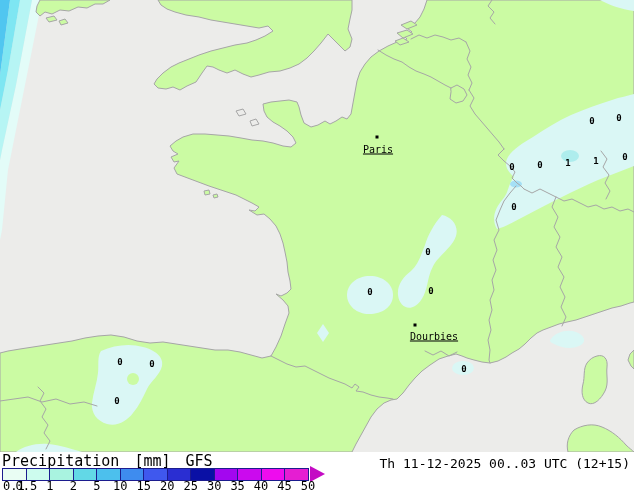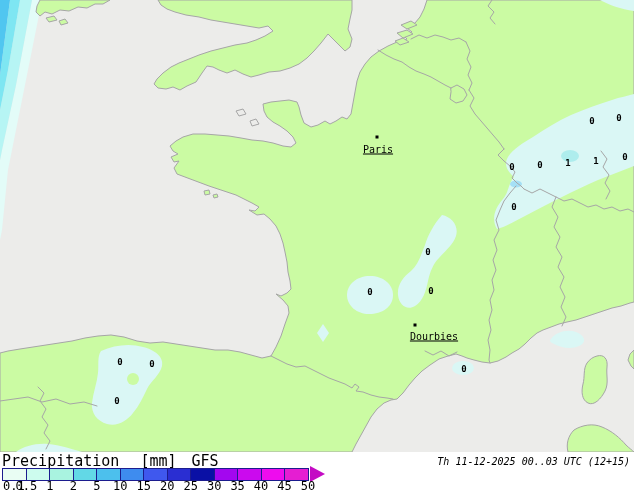--- a/index.html
+++ b/index.html
@@ -12,32 +12,32 @@
   .precip{fill:var(--precip-light);}
   .precip-deep{fill:var(--precip-deep);}
   .lake{fill:var(--lake);}
   .border-line{fill:none;stroke:var(--coast);stroke-width:1;stroke-linejoin:round;stroke-linecap:round;}
   .overlay{position:absolute;left:0;top:0;width:634px;height:452px;pointer-events:none;}
   .city-dot{position:absolute;width:3px;height:3px;background:#000;transform:translate(-50%,-50%);}
   .city-label{position:absolute;transform:translate(-50%,-50%);font-size:10px;color:#000;white-space:nowrap;text-decoration:underline;}
   .pv{position:absolute;transform:translate(-50%,-50%);font-size:9px;font-weight:bold;color:#000;}
   .bottom-bar{position:absolute;left:0;top:452px;width:634px;height:38px;background:#fff;}
   .legend-title{position:absolute;left:2px;top:0px;font-size:15px;color:#000;white-space:nowrap;}
-  .legend-title .unit{margin-left:21px;}
+  .legend-title .unit{margin-left:15px;}
   .legend-title .model{margin-left:15px;}
   .color-bar{position:absolute;left:2px;top:16px;width:305px;height:11px;display:flex;
              border:1px solid #1c1c8e;box-sizing:content-box;}
   .seg{flex:1 1 0;border-right:1px solid #1c1c8e;}
   .seg:last-child{border-right:none;}
   .bar-arrow{position:absolute;left:310px;top:14px;width:0;height:0;
              border-top:8px solid transparent;border-bottom:8px solid transparent;}
   .tick-row{position:absolute;left:1px;top:27px;width:340px;height:11px;padding-left:37px;}
   .tick{position:absolute;font-size:12px;color:#000;transform:translateX(-50%);}
   .tick.first{transform:none;}
-  .footer-datetime{position:absolute;right:4px;top:4px;font-size:10px;color:#000;white-space:nowrap;font-style:italic;}
+  .footer-datetime{position:absolute;right:4px;top:4px;font-size:13px;color:#000;white-space:nowrap;}
   .footer-copyright{position:absolute;right:4px;top:21px;font-size:13px;color:var(--link);white-space:nowrap;}
 </style>
 </head>
 <body>
 
 <div class="screen">
 
   <div class="map-area">
     <svg width="634" height="452" viewBox="0 0 634 452" xmlns="http://www.w3.org/2000/svg">
 

